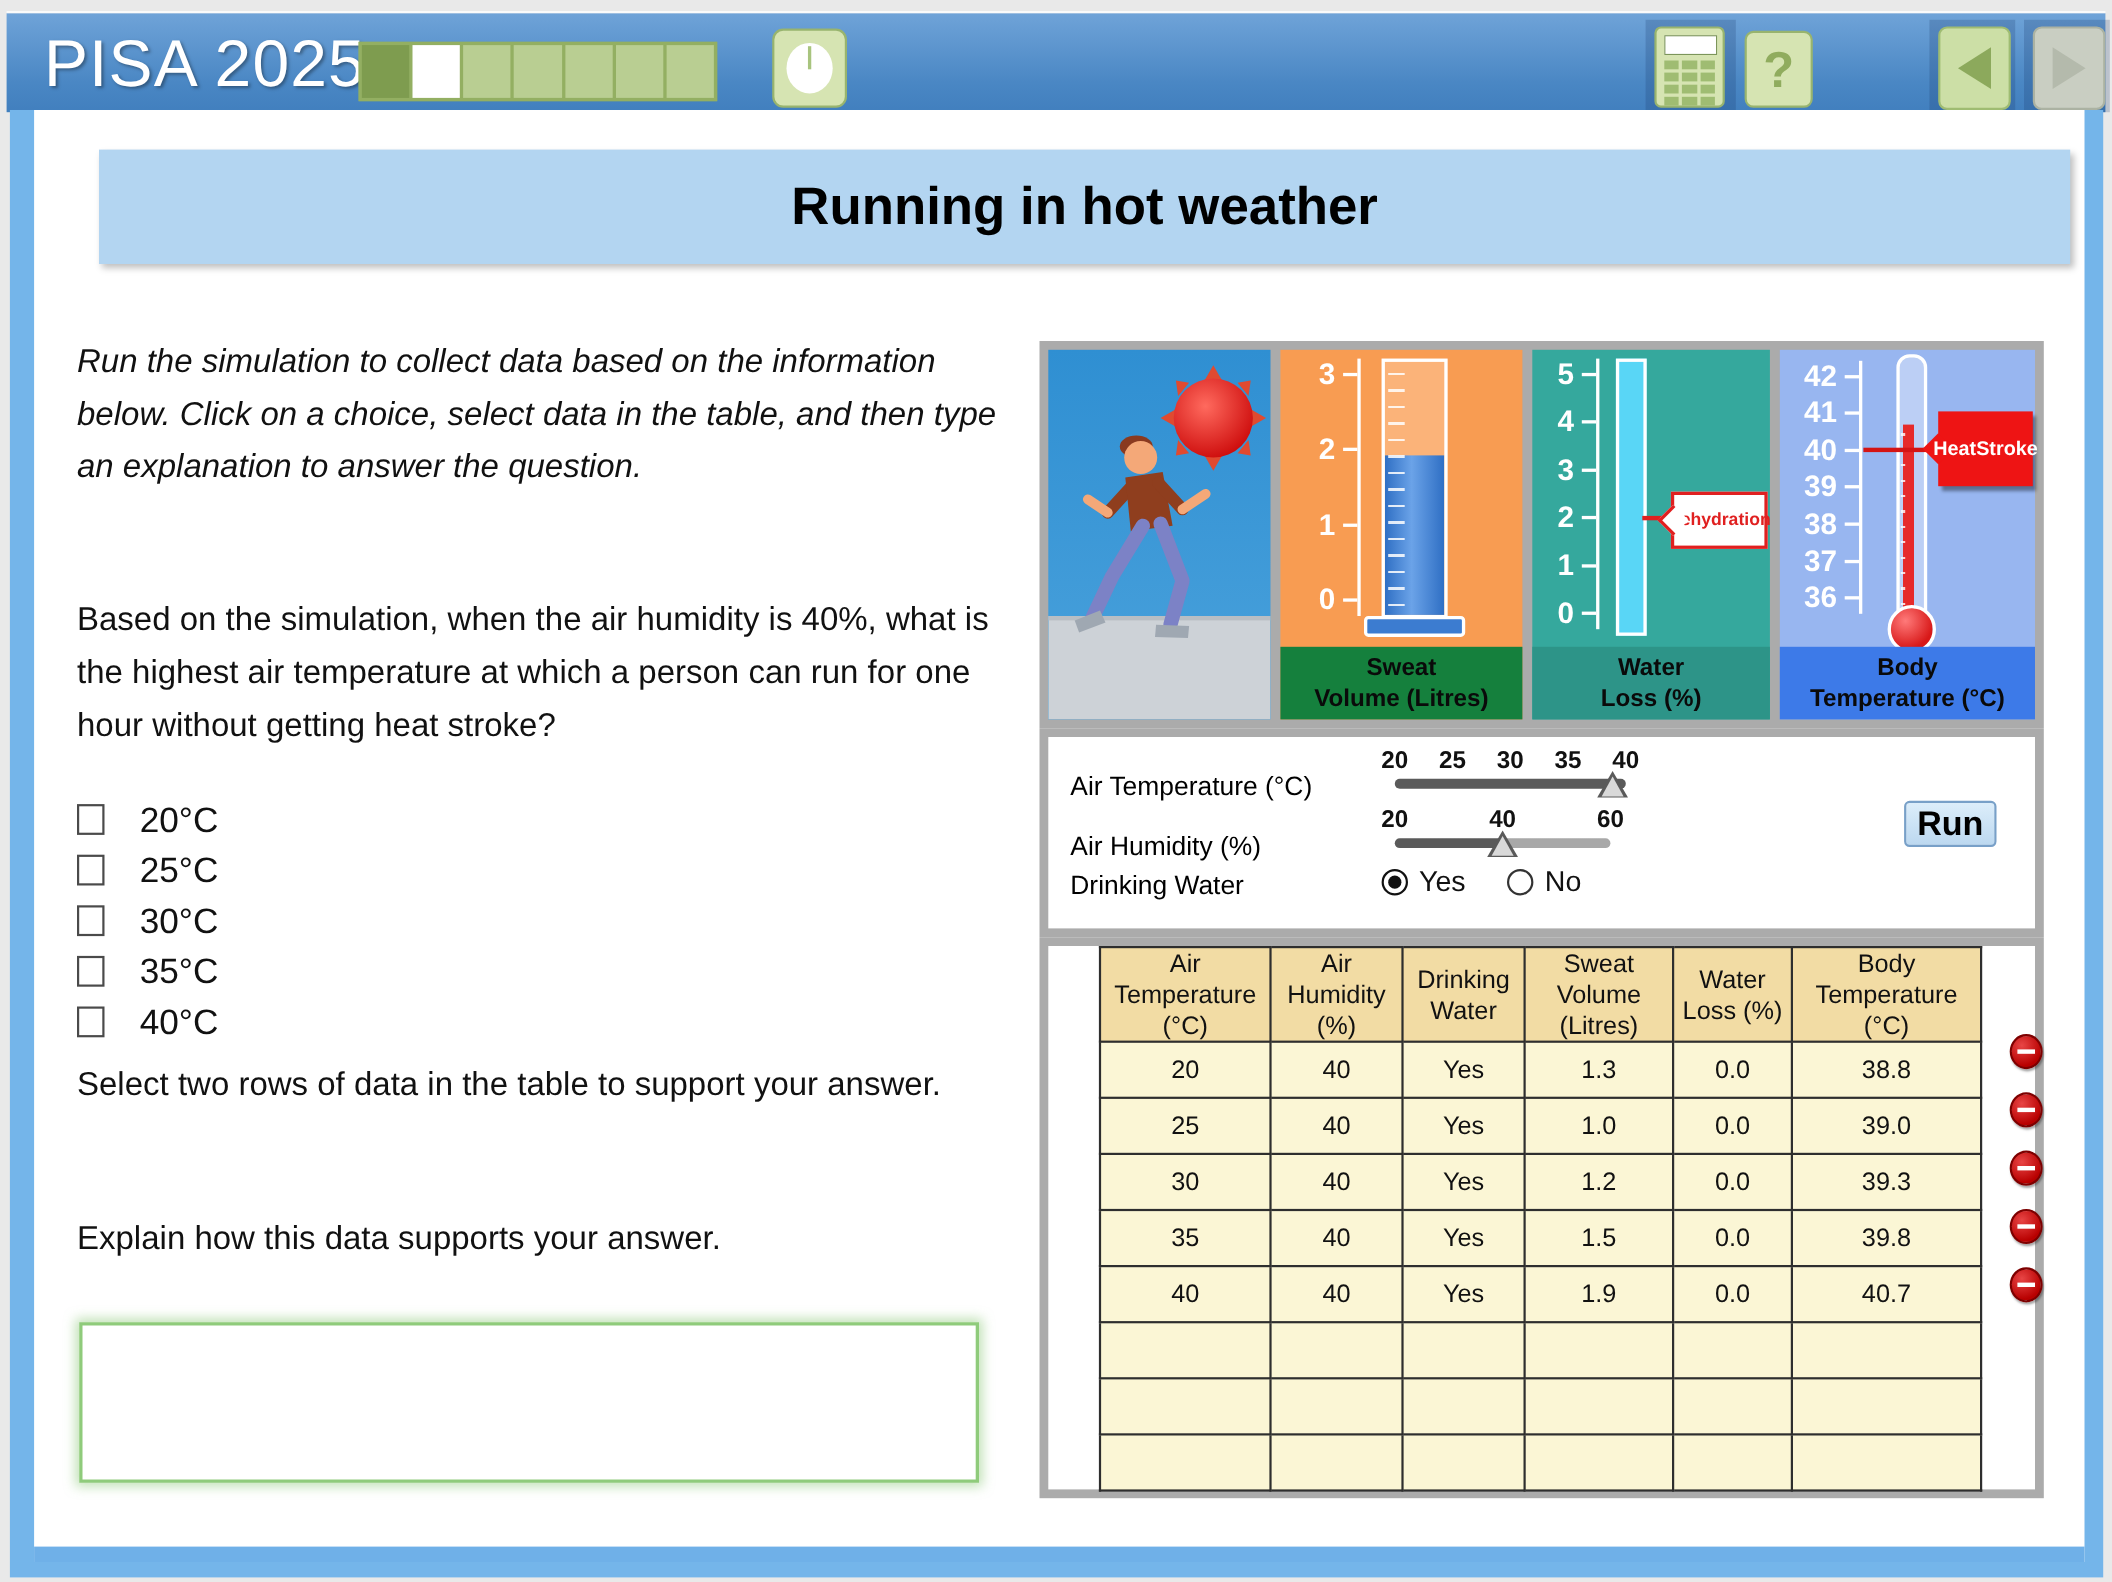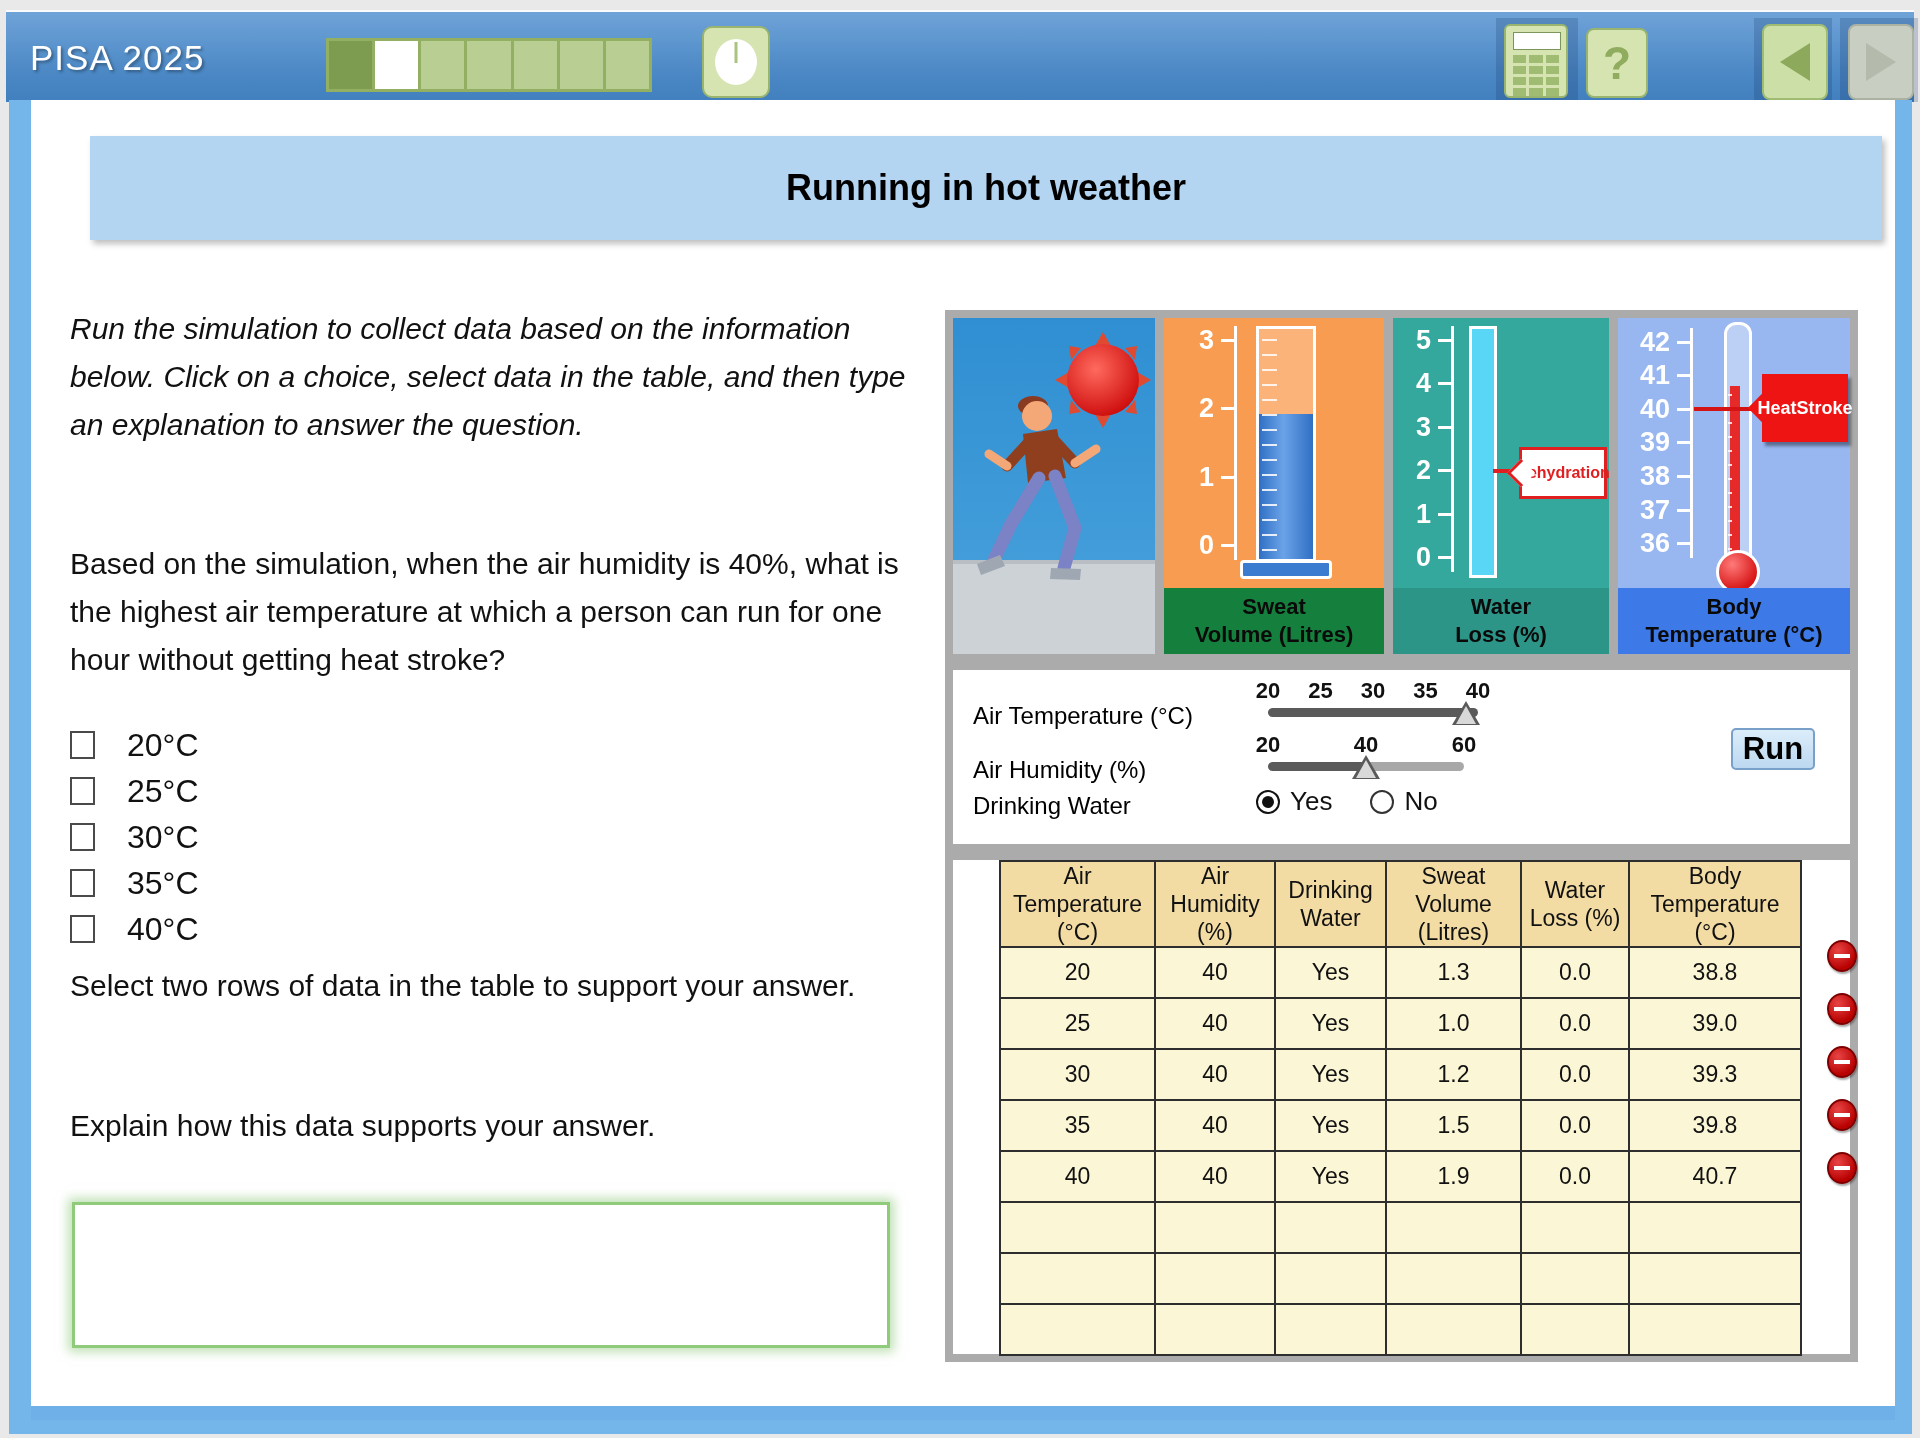--- a/index.html
+++ b/index.html
@@ -1,21 +1,21 @@
 <!DOCTYPE html>
 <html><head>
 <meta charset="utf-8">
 <style>
   html,body{margin:0;padding:0;background:#e6e6e6;}
   .page{position:relative;width:1920px;height:1438px;background:#e9e9e9;overflow:hidden;
         font-family:"Liberation Sans","DejaVu Sans",sans-serif;color:#111;}
   
   .topbar{position:absolute;left:6px;top:10px;width:1908px;height:90px;
           background:linear-gradient(#6FA3D8,#4A87C4 70%,#417FBE);border-top:2px solid #fafafa;}
-  .logo{position:absolute;left:24px;top:0;height:90px;line-height:92px;font-size:35px;color:#fff;
+  .logo{position:absolute;left:34px;top:0;height:90px;line-height:92px;font-size:60px;color:#fff;
         text-shadow:2px 2px 3px rgba(0,0,0,.35);letter-spacing:1px;}
   .progress{position:absolute;left:320px;top:26px;width:320px;height:48px;border:3px solid #93AF62;
             background:#93AF62;display:flex;gap:3px;}
   .pcell{flex:1;}
   .pcell.done{background:#7E9C4F;}
   .pcell.current{background:#ffffff;}
   .pcell.todo{background:#B9CE92;}
   .timer{position:absolute;left:696px;top:14px;width:64px;height:68px;background:#D6E4B2;
          border:2px solid #98B46E;border-radius:10px;display:flex;align-items:center;justify-content:center;}
   .timer-face{width:42px;height:46px;background:#fff;border-radius:50%;position:relative;}
@@ -36,21 +36,21 @@
           display:flex;align-items:center;justify-content:center;}
   .nav-back{left:1756px;background:#CCDFA6;border:2px solid #9FBC72;}
   .nav-fwd{left:1842px;background:#C9CEC2;border:2px solid #ABB2A2;}
   .tri-left{width:0;height:0;border-top:19px solid transparent;border-bottom:19px solid transparent;border-right:30px solid #8CA95C;}
   .tri-right{width:0;height:0;border-top:19px solid transparent;border-bottom:19px solid transparent;border-left:30px solid #B4BAAC;}
   
   .frame{position:absolute;left:9px;top:100px;width:1903px;height:1334px;background:#74B5EA;}
   .content{position:absolute;left:22px;top:0;width:1864px;height:1320px;background:#ffffff;}
   .titlebar{position:absolute;left:59px;top:36px;width:1792px;height:104px;background:#B3D5F1;
             box-shadow:3px 4px 6px rgba(0,0,0,.25);display:flex;align-items:center;justify-content:center;}
-  .titlebar h1{margin:0;font-size:36px;font-weight:bold;color:#000;}
+  .titlebar h1{margin:0;font-size:48px;font-weight:bold;color:#000;}
   
   .q-instructions{position:absolute;left:39px;top:205px;width:840px;font-size:30px;line-height:48px;font-style:italic;}
   .q-prompt{position:absolute;left:39px;top:440px;width:845px;font-size:30px;line-height:48px;}
   .choices{position:absolute;left:39px;top:622px;}
   .choice-row{display:flex;align-items:center;height:46px;}
   .checkbox{width:21px;height:24px;border:2px solid #4a4a4a;background:#fff;margin-right:22px;}
   .choice-label{font-size:32px;margin-left:10px;}
   .q-select{position:absolute;left:39px;top:862px;width:840px;font-size:30px;line-height:48px;}
   .q-explain{position:absolute;left:39px;top:1002px;width:840px;font-size:30px;line-height:48px;}
   .answer-box{position:absolute;left:41px;top:1102px;width:808px;height:136px;background:#fff;

